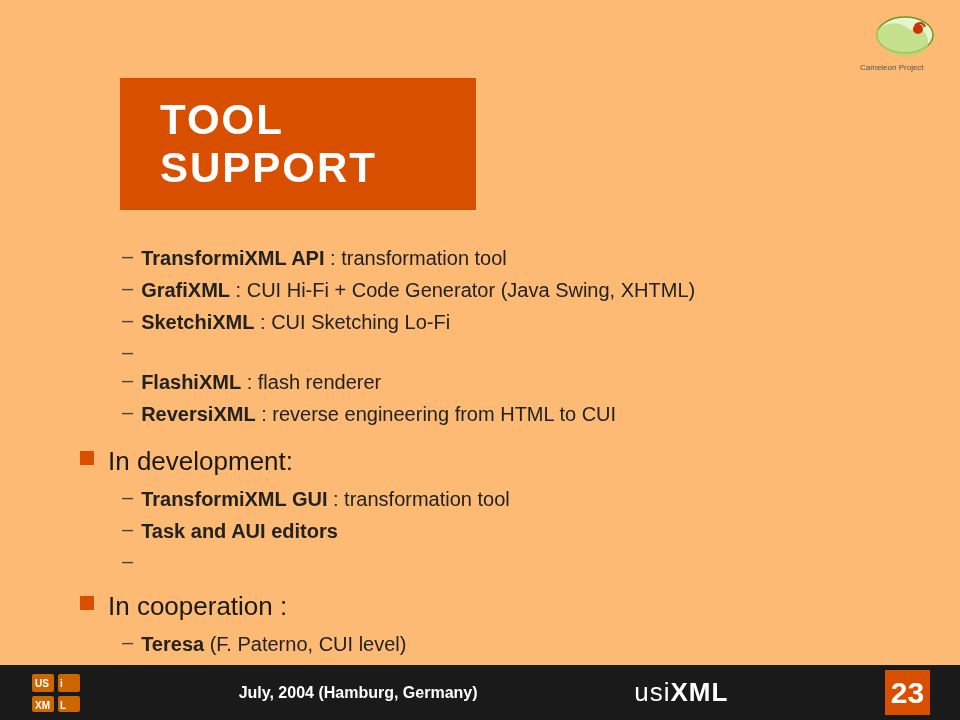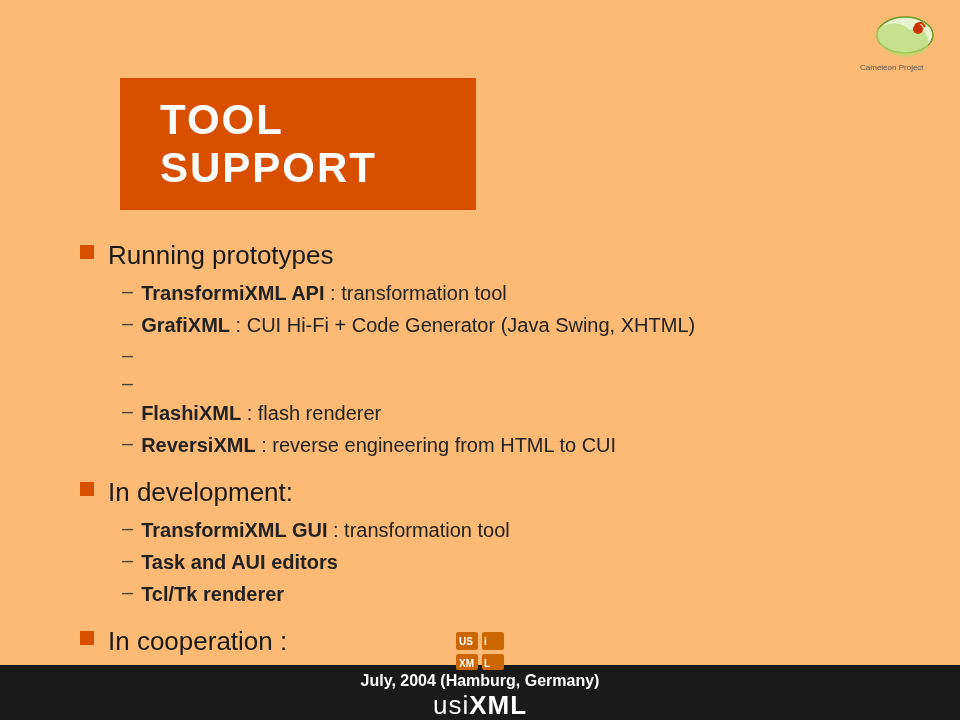--- a/index.html
+++ b/index.html
@@ -96,27 +96,26 @@
     .sub-text strong {
       font-weight: bold;
     }
 
     
     .footer {
       background: #1a1a1a;
       height: 55px;
       display: flex;
       align-items: center;
-      justify-content: center;
+      justify-content: space-between;
       padding: 0 30px;
       position: absolute;
       bottom: 0;
       left: 0;
       right: 0;
-      flex-direction: column;
     }
 
     .footer-left {
       color: #ffffff;
       font-size: 16px;
       font-weight: bold;
     }
 
     .footer-center {
       color: #ffffff;
@@ -176,35 +175,32 @@
 
   <div style="margin: 38px 0 0 60px; display:inline-block;">
     <div class="title-box">
       <h1>TOOL SUPPORT</h1>
     </div>
   </div>
 
   <div class="content">
 
     <div class="bullet-main">
-      <div class="bullet-item">
-        <div class="bullet-square"></div>
-        <span class="bullet-text">Running prototypes</span>
-      </div>
       <div class="sub-bullets">
         <div class="sub-bullet-item">
           <span class="sub-dash">–</span>
           <span class="sub-text"><strong>TransformiXML API</strong> : transformation tool</span>
         </div>
         <div class="sub-bullet-item">
           <span class="sub-dash">–</span>
           <span class="sub-text"><strong>GrafiXML</strong> : CUI Hi-Fi + Code Generator (Java Swing, XHTML)</span>
         </div>
         <div class="sub-bullet-item">
           <span class="sub-dash">–</span>
+          <span class="sub-text"><strong>SketchiXML</strong> : CUI Sketching Lo-Fi</span>
         </div>
         <div class="sub-bullet-item">
           <span class="sub-dash">–</span>
         </div>
         <div class="sub-bullet-item">
           <span class="sub-dash">–</span>
           <span class="sub-text"><strong>FlashiXML</strong> : flash renderer</span>
         </div>
         <div class="sub-bullet-item">
           <span class="sub-dash">–</span>
@@ -222,21 +218,20 @@
         <div class="sub-bullet-item">
           <span class="sub-dash">–</span>
           <span class="sub-text"><strong>TransformiXML GUI</strong> : transformation tool</span>
         </div>
         <div class="sub-bullet-item">
           <span class="sub-dash">–</span>
           <span class="sub-text"><strong>Task and AUI editors</strong></span>
         </div>
         <div class="sub-bullet-item">
           <span class="sub-dash">–</span>
-          <span class="sub-text"><strong>Tcl/Tk renderer</strong></span>
         </div>
       </div>
     </div>
 
     <div class="bullet-main">
       <div class="bullet-item">
         <div class="bullet-square"></div>
         <span class="bullet-text">In cooperation :</span>
       </div>
       <div class="sub-bullets">

